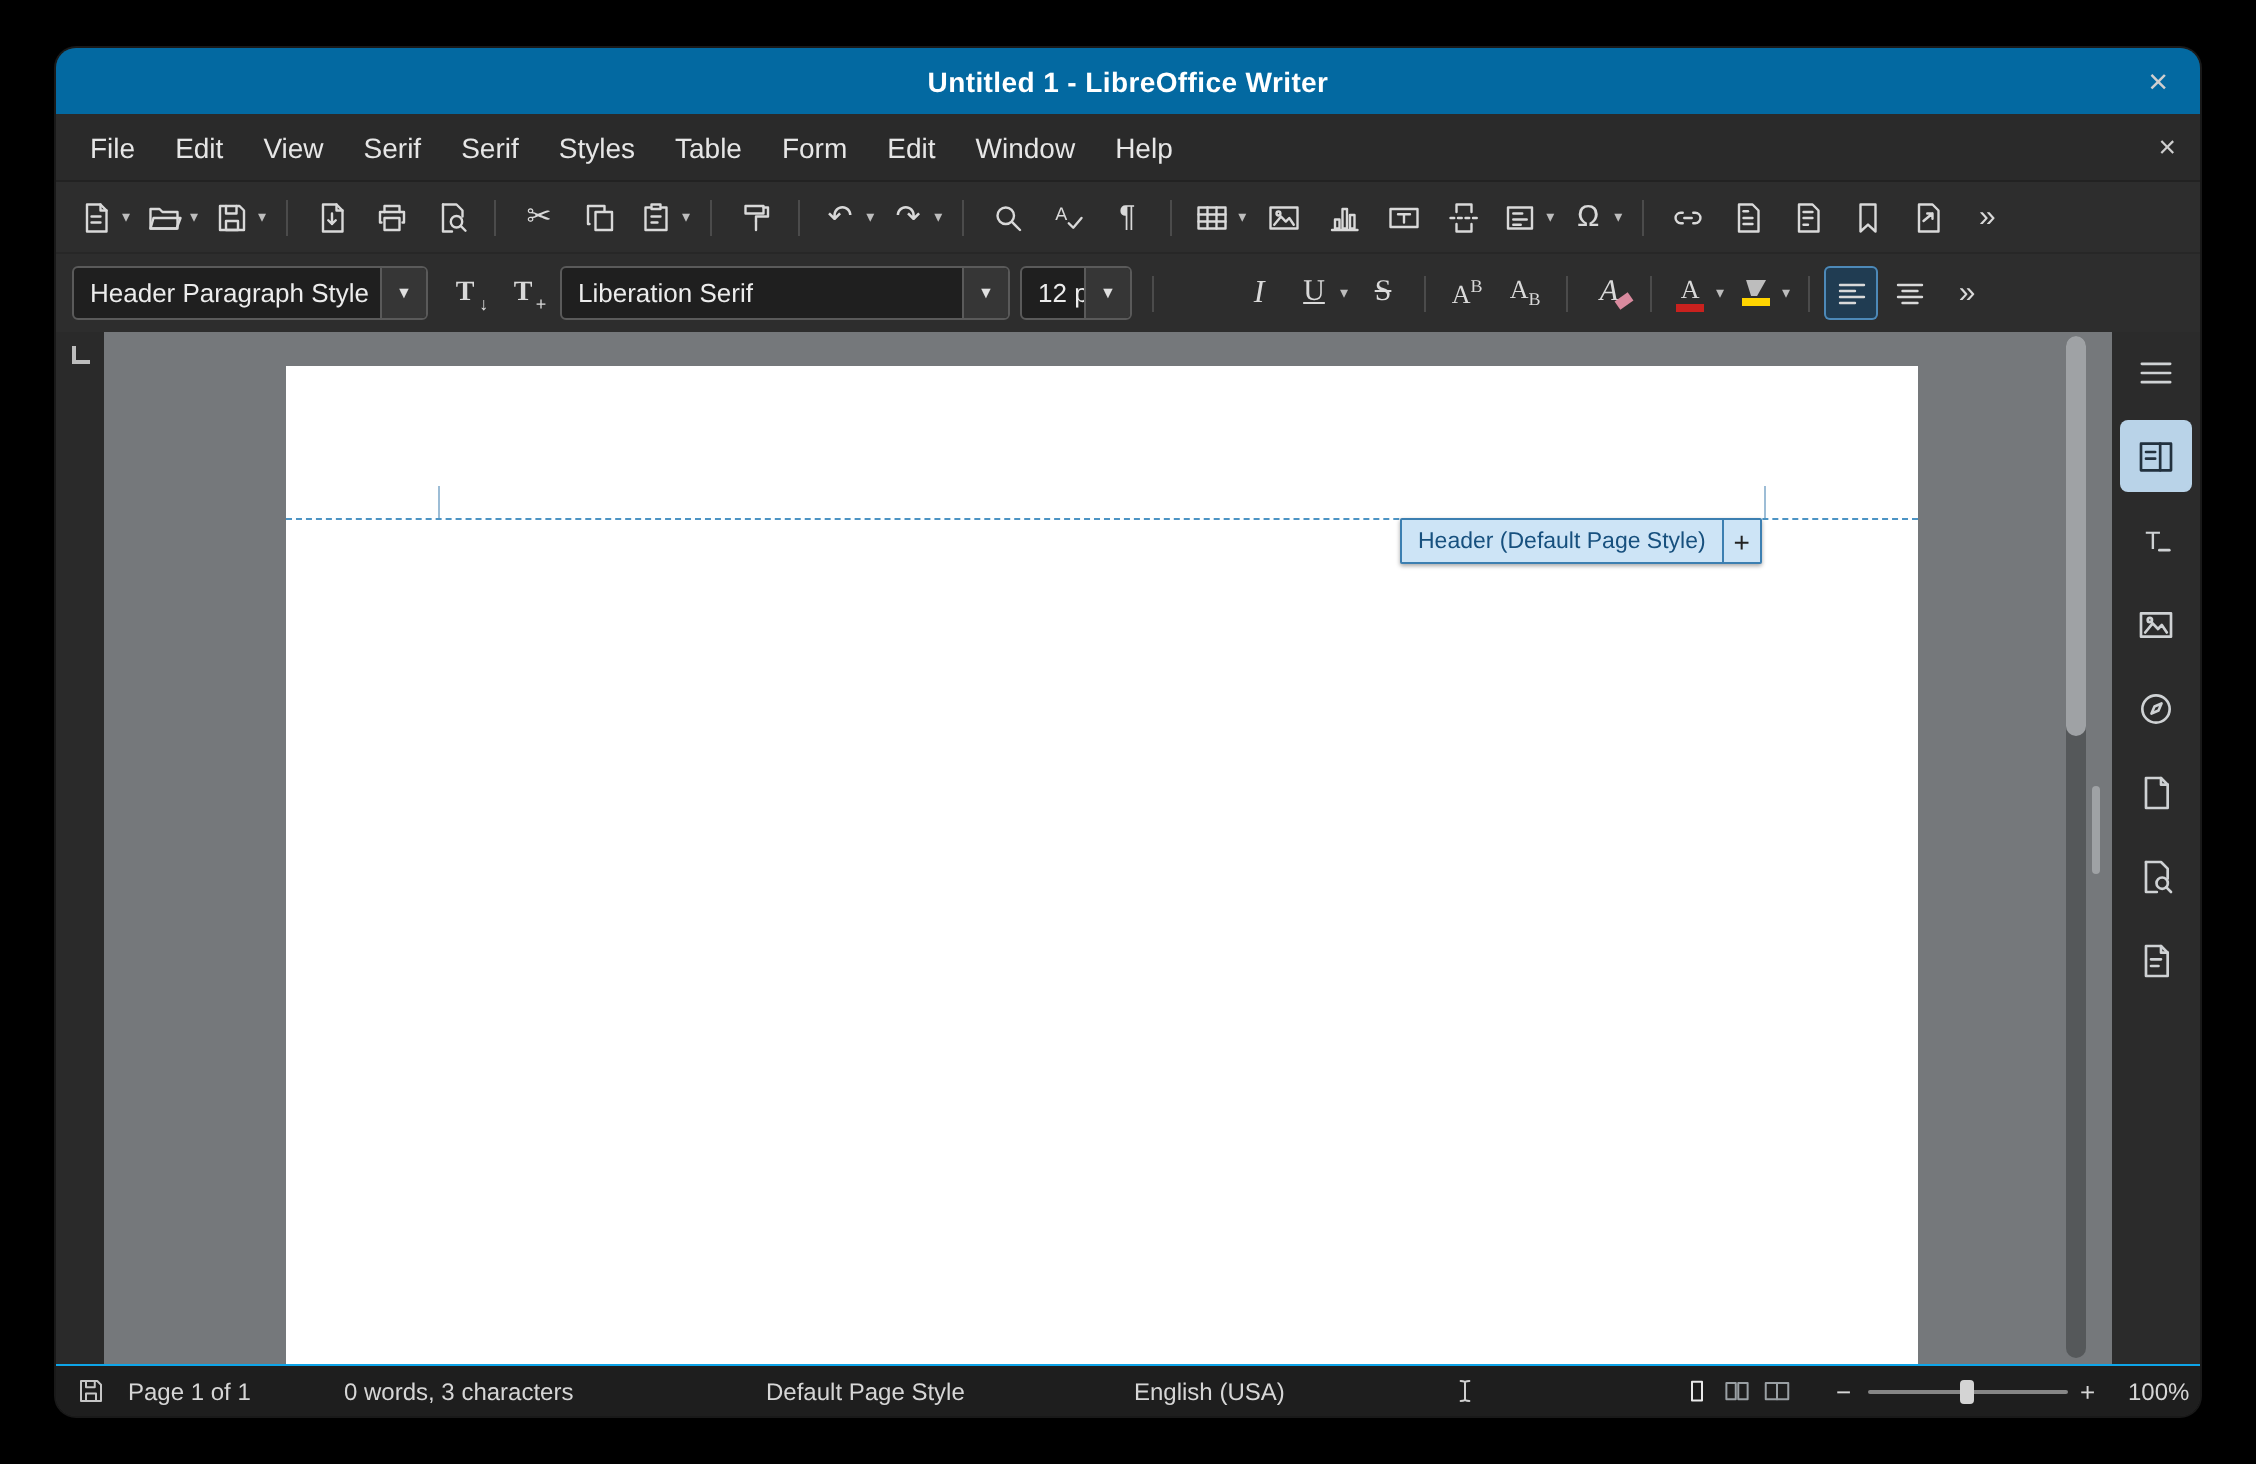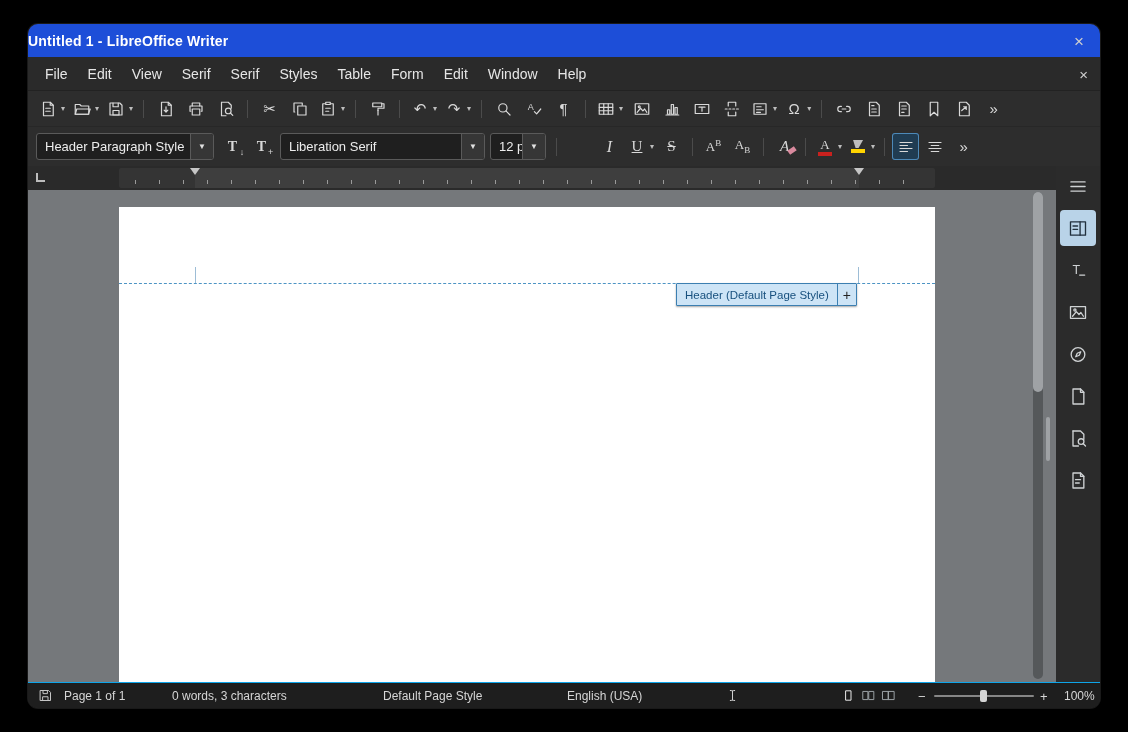--- a/index.html
+++ b/index.html
@@ -2,21 +2,21 @@
 <html><head>
 <meta charset="utf-8">
 <style>
   *{box-sizing:border-box;margin:0;padding:0}
   html,body{width:1128px;height:732px;overflow:hidden}
   body{background:#000;font-family:"Liberation Sans","DejaVu Sans",sans-serif;-webkit-font-smoothing:antialiased}
   .screen{position:relative;width:1128px;height:732px;background:#000}
   .window{position:absolute;left:28px;top:24px;width:1072px;height:684px;background:#2c2c2c;
           border-radius:10px;overflow:hidden;display:flex;flex-direction:column;box-shadow:0 0 0 1px #191919}
   
-  .titlebar{flex:0 0 33px;background:#1d4ed8;position:relative;display:flex;align-items:center;justify-content:flex-start}
+  .titlebar{flex:0 0 33px;background:#0369a1;position:relative;display:flex;align-items:center;justify-content:center}
   .title{color:#fff;font-size:14px;font-weight:bold;letter-spacing:.2px}
   .win-close,.doc-close{background:none;border:none;color:#cfcfcf;font-size:17px;line-height:1;cursor:default}
   .win-close{position:absolute;right:16px;top:50%;transform:translateY(-50%)}
   
   .menubar{flex:0 0 33px;background:#2a2a2a;display:flex;align-items:center;position:relative;padding-left:7px}
   .menu-items{display:flex;height:100%}
   .menu-item{color:#e6e6e6;font-size:14px;padding:0 10px;display:flex;align-items:center}
   .doc-close{position:absolute;right:12px;top:50%;transform:translateY(-50%);font-size:15px}
   
   .toolbar{background:#2d2d2d;display:flex;align-items:center}
@@ -29,42 +29,42 @@
   .ic svg{width:18px;height:18px;display:block}
   .ic.glyph{font-size:15px}
   .dd{font-size:8px;color:#bdbdbd;margin-left:3px}
   .tb-sep{width:1px;height:18px;background:#4b4b4b;margin:0 5px;display:inline-block;flex:0 0 1px}
   
   .combo{height:27px;background:#1f1f1f;border:1px solid #5a5a5a;border-radius:3px;display:flex;
          align-items:center;color:#ececec;font-size:13px;overflow:hidden;flex:0 0 auto}
   .combo .cval{padding:0 8px;white-space:nowrap;overflow:hidden;flex:1}
   .combo .carrow{width:23px;align-self:stretch;display:flex;align-items:center;justify-content:center;
                  font-size:8px;color:#e0e0e0;border-left:1px solid #5a5a5a;background:#363636}
-  .w-para{width:178px}.w-font{width:205px}.w-size{width:56px}
+  .w-para{width:178px}.w-font{width:225px}.w-size{width:56px}
   .style-tools,.fmt-buttons{display:inline-flex;align-items:center;gap:2px}
   
   .glyph.sb{font-weight:bold;font-family:"Liberation Serif",serif;font-size:16px}
   .glyph.si{font-style:italic;font-family:"Liberation Serif",serif;font-size:16px}
   .glyph.su{text-decoration:underline;font-family:"Liberation Serif",serif;font-size:15px}
   .glyph.ss{text-decoration:line-through;font-family:"Liberation Serif",serif;font-size:15px}
   .supsub{font-size:13px;font-family:"Liberation Serif",serif;color:#d9d9d9}
   .supsub sup,.supsub sub{font-size:9px}
   .clearfmt{position:relative;font-family:"Liberation Serif",serif;font-style:italic;font-size:15px}
   .clearfmt .eraser{position:absolute;right:-7px;bottom:1px;width:8px;height:5px;background:#d98a9e;transform:rotate(-35deg)}
   .colstack{display:flex;flex-direction:column;align-items:center;line-height:1}
   .col-ch{font-size:13px;font-family:"Liberation Serif",serif}
   .col-bar{width:14px;height:4px;margin-top:1px}
   .col-bar.red{background:#c9211e}
   .col-bar.yellow{background:#ffd400}
   .hl-nib{width:10px;height:8px;background:#bdbdbd;clip-path:polygon(0 0,100% 0,55% 100%,25% 100%)}
   .tstyle{position:relative;font-size:14px;font-weight:bold;font-family:"Liberation Serif",serif}
   .tstyle .mini{position:absolute;right:-7px;bottom:-3px;font-size:9px;font-weight:normal;font-family:"Liberation Sans",sans-serif}
   
   .content{flex:1;display:flex;min-height:0}
-  .doc-col{flex:1;display:flex;flex-direction:column;min-width:0}
+  .doc-col{flex:1;display:flex;flex-direction:row;min-width:0}
   .ruler-row{flex:0 0 24px;background:#2a2a2a;position:relative}
   .tabsel{position:absolute;left:8px;top:7px;width:9px;height:9px;border-left:2px solid #bdbdbd;border-bottom:2px solid #bdbdbd}
   .ruler{position:absolute;left:91px;top:2px;width:816px;height:20px;background:#343434;border-radius:2px}
   .ruler::before{content:"";position:absolute;left:76px;right:76px;top:0;bottom:0;background:#3e3e3e}
   .tick{position:absolute;bottom:4px;width:1px;height:4px;background:#9a9a9a}
   .marker{position:absolute;top:0;width:0;height:0;border-left:5px solid transparent;border-right:5px solid transparent;
           border-top:7px solid #c6c6c6;transform:translateX(-50%)}
   .workspace{flex:1;position:relative;background:#75787b;overflow:hidden}
   .page{position:absolute;left:91px;top:17px;bottom:-2px;width:816px;background:#fff}
   .hdr-line{position:absolute;left:0;right:0;top:76px;border-top:1px dashed #4d94c4}

